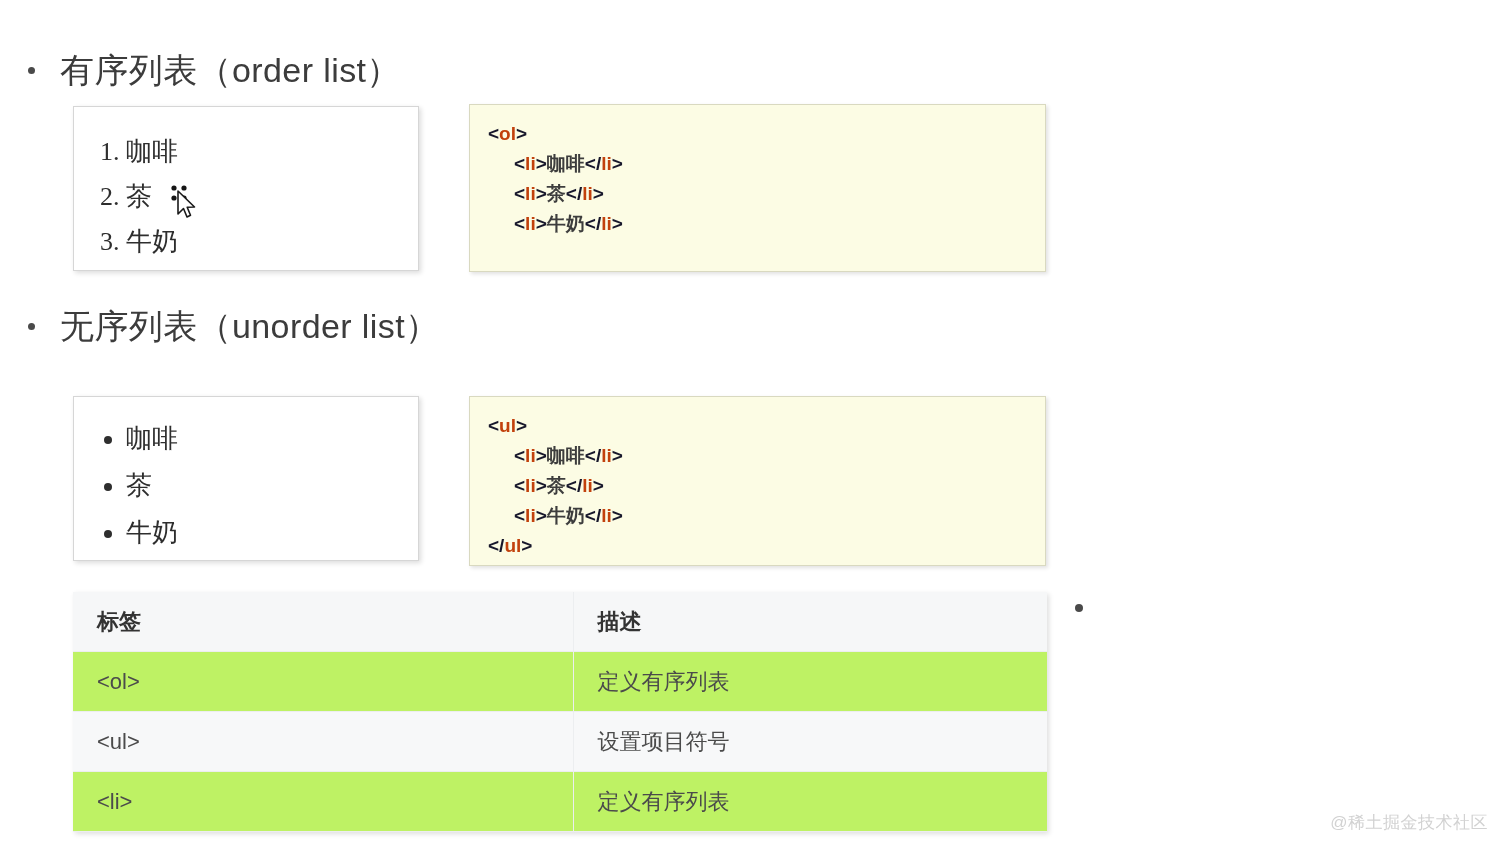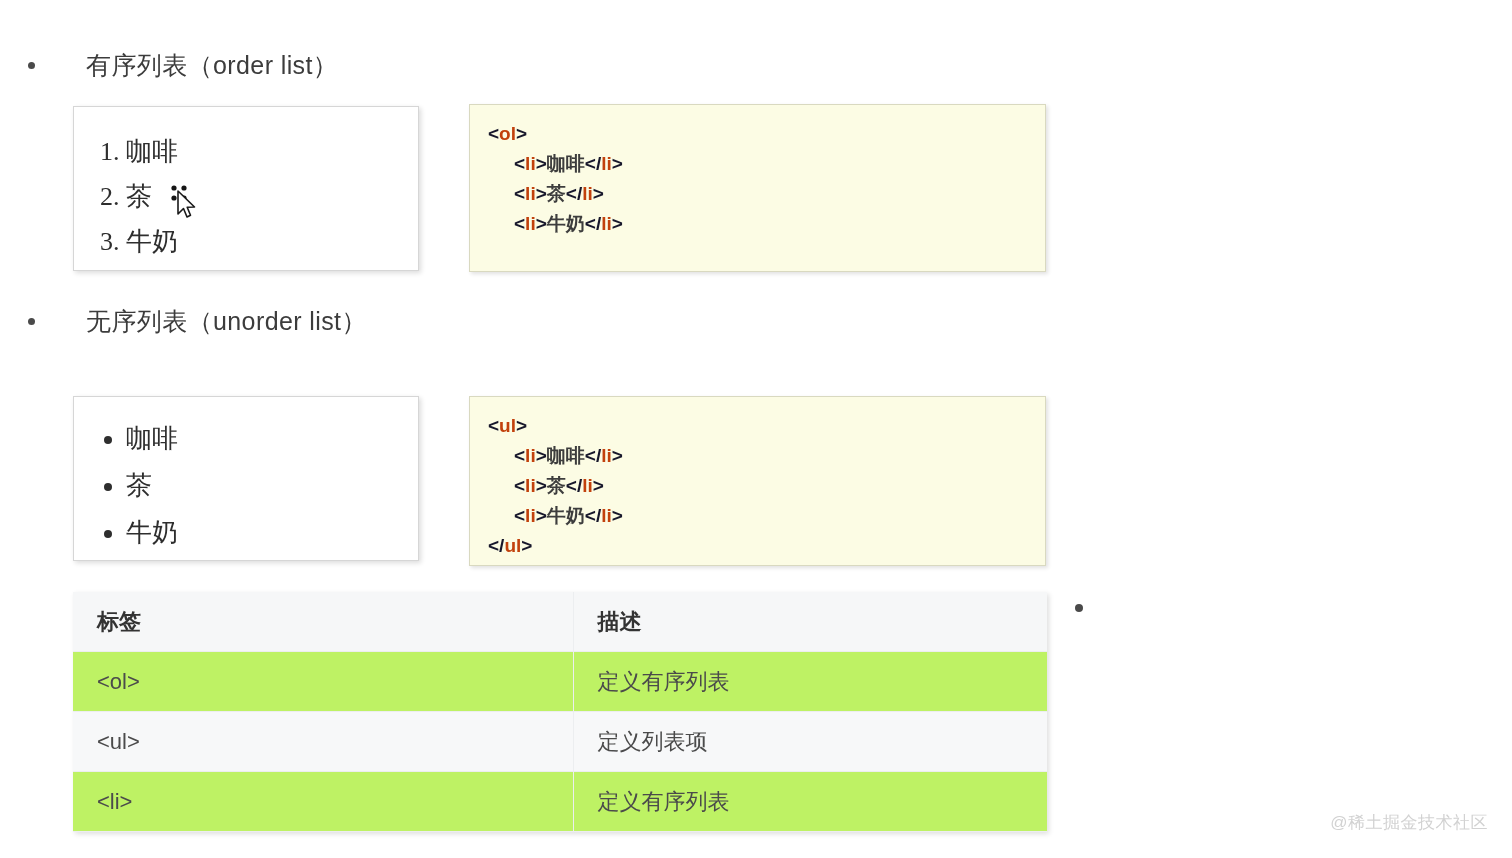--- a/index.html
+++ b/index.html
@@ -24,22 +24,22 @@
     align-items: center;
   }
   .bullet-dot {
     width: 7px;
     height: 7px;
     border-radius: 50%;
     background: #4a4a4a;
     flex: 0 0 auto;
   }
   .bullet-heading .heading-text {
-    margin-left: 51px;
-    font-size: 25px;
+    margin-left: 25px;
+    font-size: 34px;
     line-height: 1.1;
     color: #3c3c3c;
     white-space: nowrap;
     letter-spacing: 0.4px;
   }
 
   
   .preview-box {
     position: absolute;
     background: #ffffff;
@@ -230,21 +230,21 @@
       <th>描述</th>
     </tr>
   </thead>
   <tbody>
     <tr>
       <td>&lt;ol&gt;</td>
       <td>定义有序列表</td>
     </tr>
     <tr class="alt">
       <td>&lt;ul&gt;</td>
-      <td>定义列表项</td>
+      <td>设置项目符号</td>
     </tr>
     <tr>
       <td>&lt;li&gt;</td>
       <td>定义有序列表</td>
     </tr>
   </tbody>
 </table>
 
 <div class="note">
   <span class="bullet-dot"></span>

